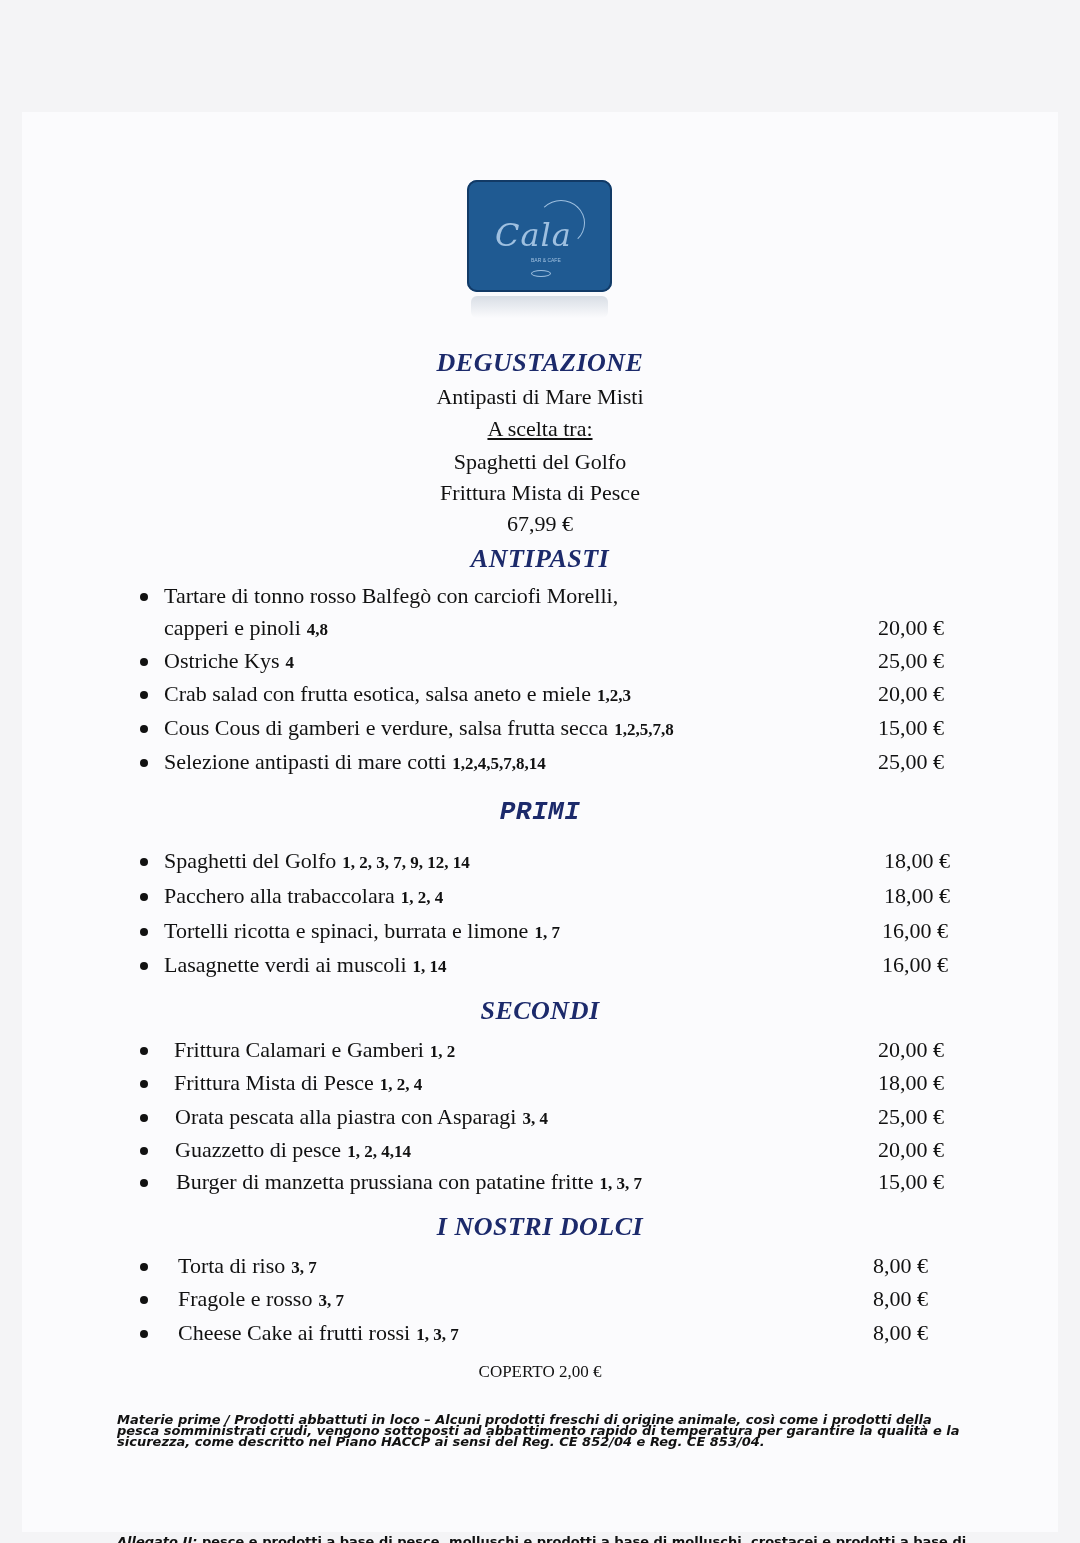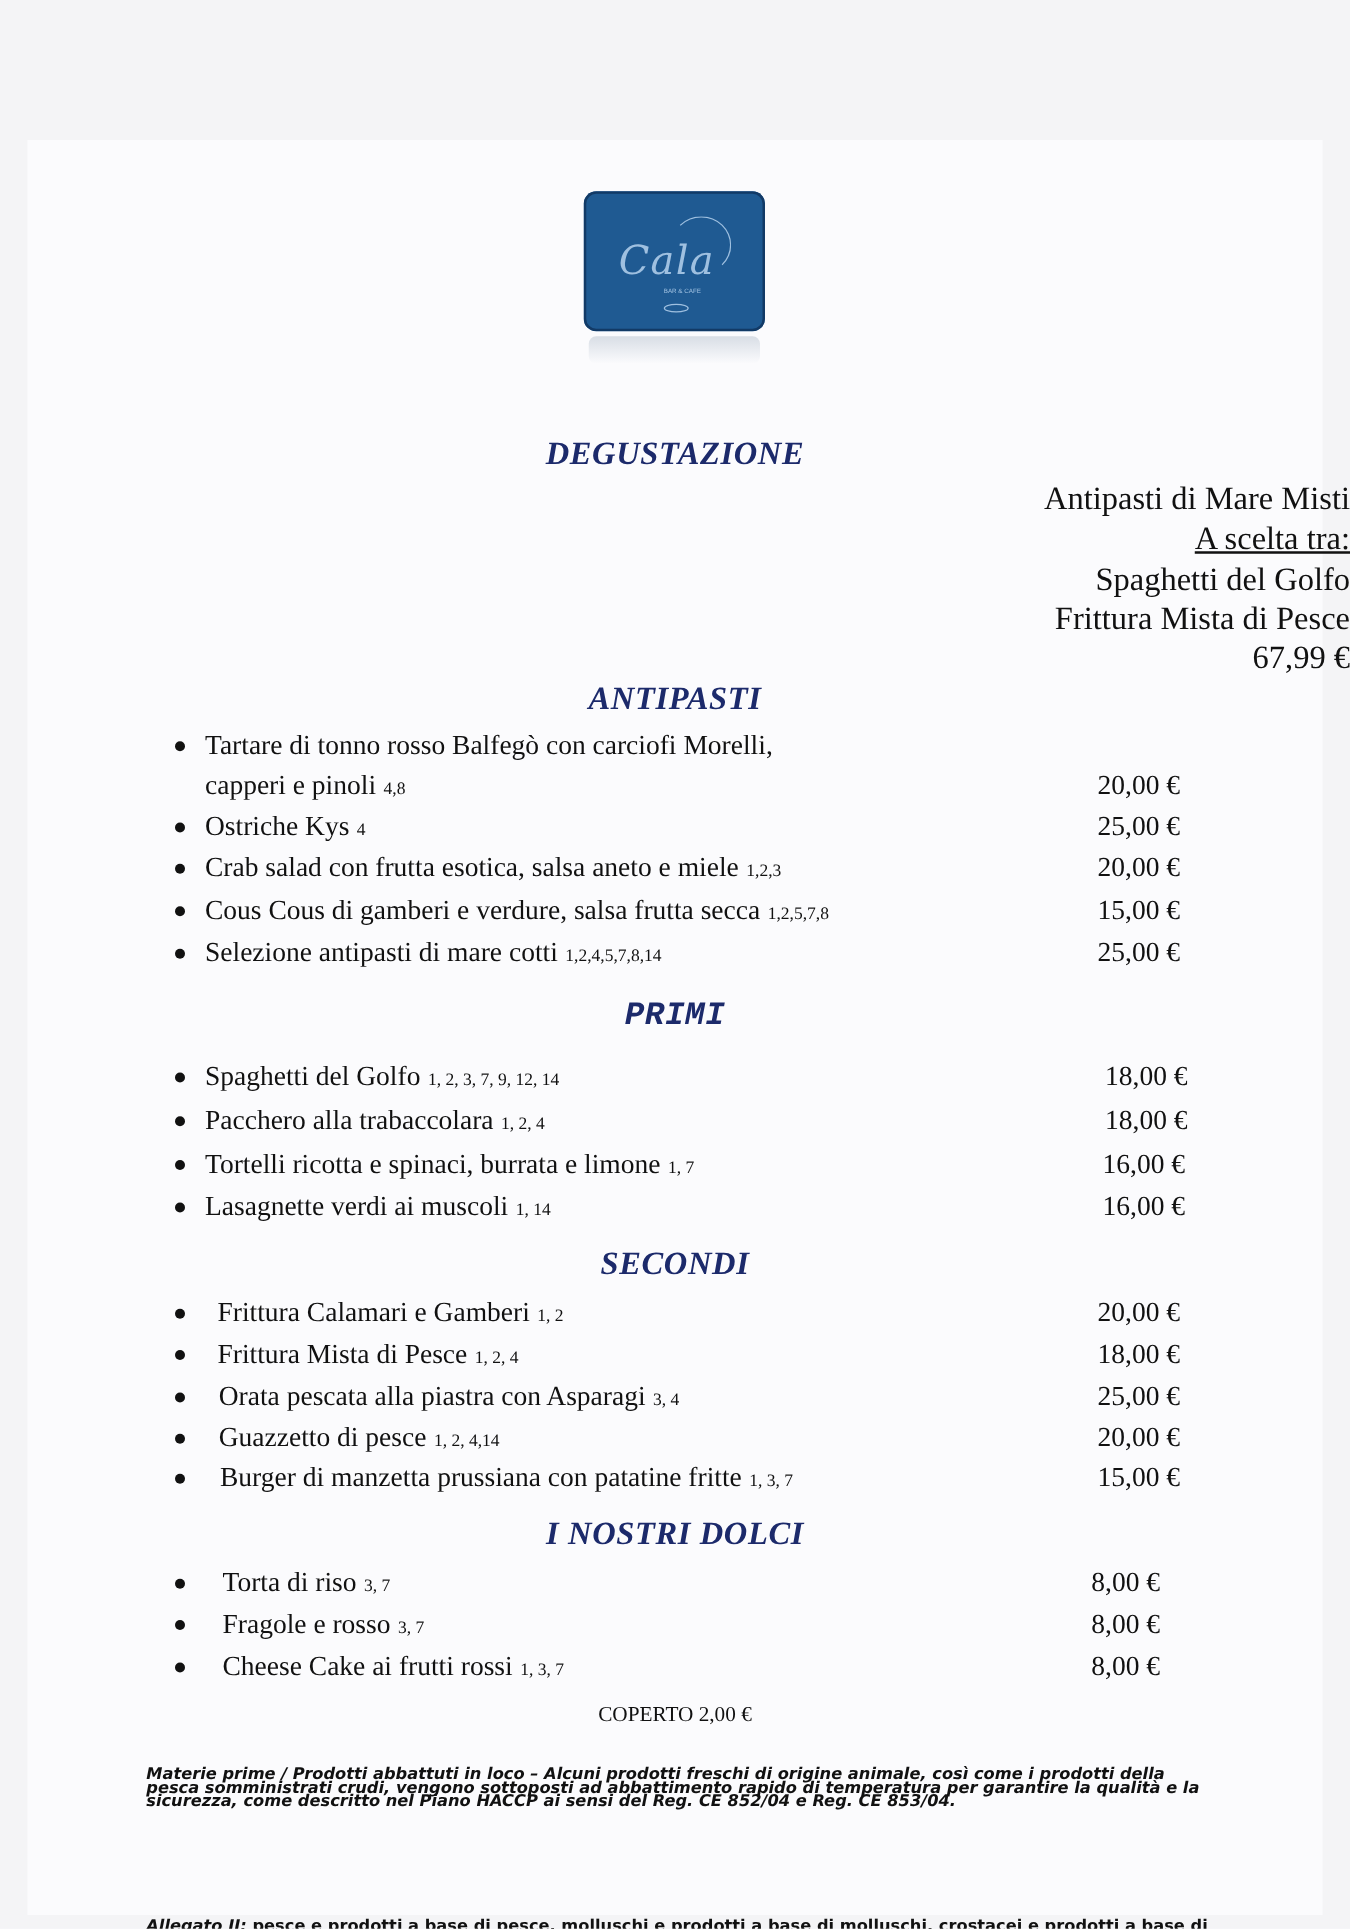--- a/index.html
+++ b/index.html
@@ -8,21 +8,21 @@
     background: #f4f4f6;
     position: relative;
     overflow: hidden;
     font-family: "Liberation Serif", serif;
     color: #111;
   }
   .page {
     position: absolute; left: 22px; top: 112px; width: 1036px; height: 1420px;
     background: #fbfbfd;
   }
-  .logo-wrap { position: absolute; left: 467px; top: 153px; width: 145px; height: 120px; }
+  .logo-wrap { position: absolute; left: 467px; top: 180px; width: 145px; height: 120px; }
   .logo {
     position: absolute; left: 0; top: 0; width: 145px; height: 112px;
     background: #1f5a92; border-radius: 10px;
     box-shadow: inset 0 0 0 2px #123a66;
   }
   .logo-reflect {
     position: absolute; left: 4px; top: 116px; width: 137px; height: 22px;
     background: linear-gradient(#c9d1db, rgba(250,250,252,0));
     border-radius: 6px; opacity: 0.7;
   }
@@ -41,30 +41,30 @@
   }
   .logo-mark {
     position: absolute; left: 64px; top: 90px; width: 18px; height: 5px;
     border: 1px solid #9fc0e0; border-radius: 50%;
   }
   .center { position: absolute; left: 0; width: 1080px; text-align: center; }
   .title {
     font-weight: bold; font-style: italic; color: #1c2a6b;
     font-size: 26px; letter-spacing: 0.5px;
   }
-  .line { font-size: 26px; text-align: right; }
+  .line { font-size: 22px; }
   .underline { text-decoration: underline; }
   .item {
     position: absolute; left: 140px; width: 820px; font-size: 22px; line-height: 26px;
   }
   .bullet {
     position: absolute; left: 0; top: 10px; width: 8px; height: 8px; border-radius: 50%; background: #111;
   }
   .name { position: absolute; left: 24px; white-space: nowrap; }
-  .allergens { font-size: 14px; font-weight: normal; margin-left: 6px; }
+  .allergens { font-size: 17px; font-weight: bold; margin-left: 6px; }
   .price { position: absolute; right: 16px; white-space: nowrap; font-size: 22px; }
   .coperto { font-size: 17px; }
   .fine {
     position: absolute; left: 117px; width: 850px;
     font-family: "DejaVu Sans", sans-serif; font-size: 13px; line-height: 11px;
     font-weight: bold; font-style: italic; color: #111;
   }
   .fine.upright { font-style: normal; }
   .fine b.lead { font-style: italic; font-weight: 900; }
 </style>

